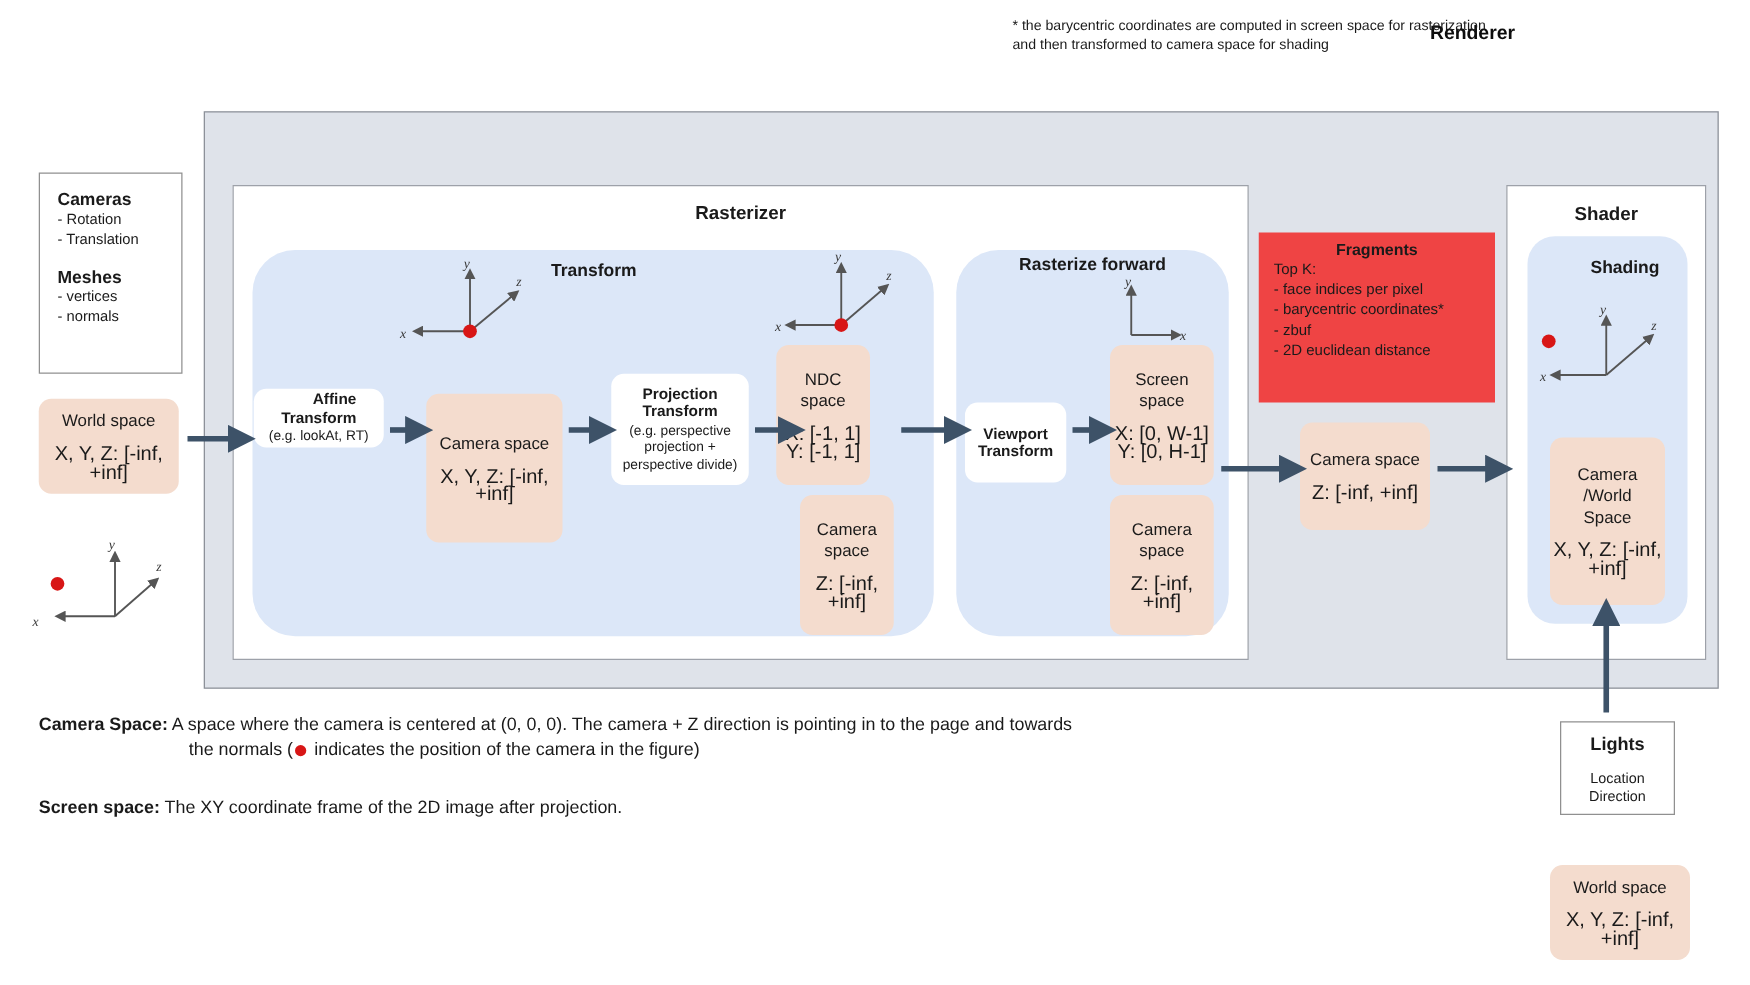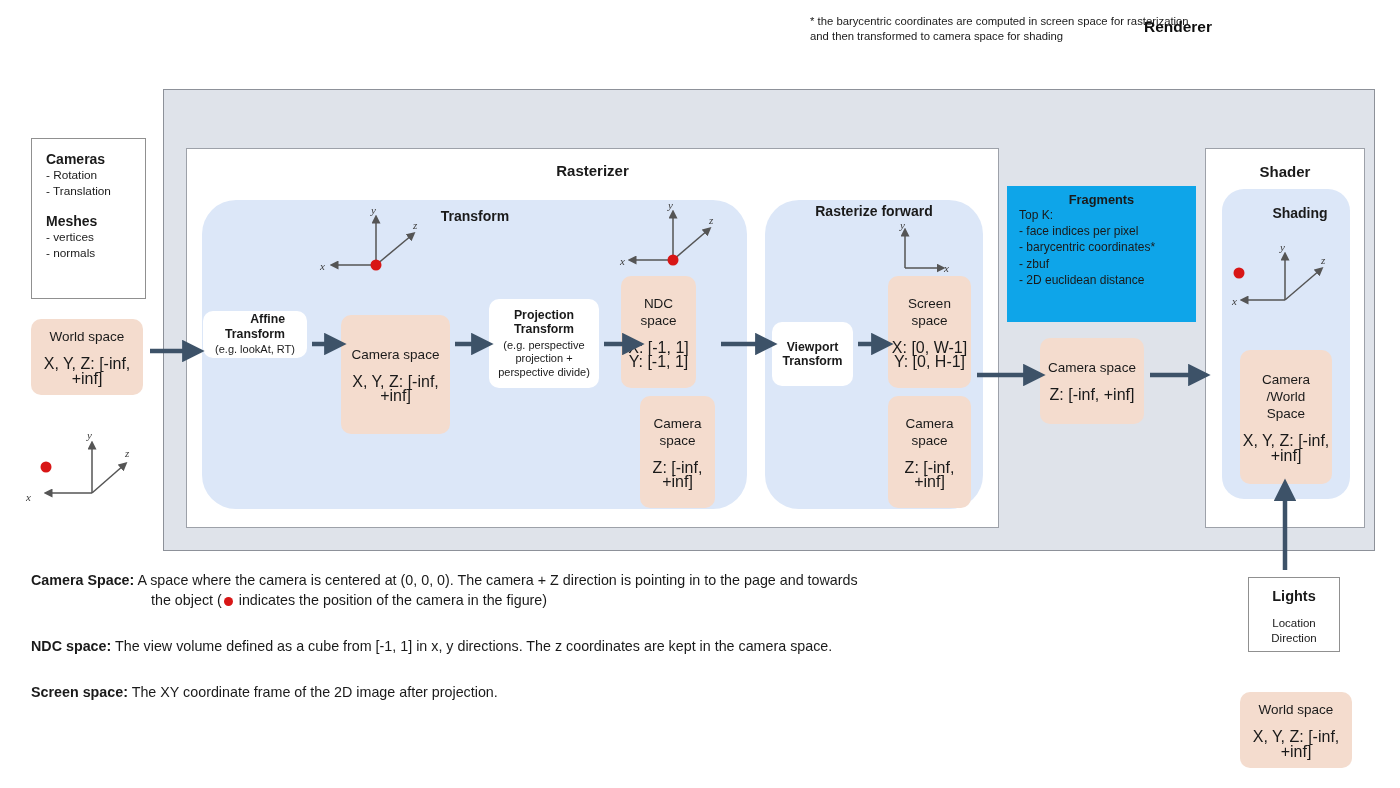--- a/index.html
+++ b/index.html
@@ -83,21 +83,21 @@
   #lights-box{left:1248px;top:577px;width:92px;height:75px;}
   .info-h{font-weight:bold;font-size:14px;}
   .info-li{font-size:11.8px;line-height:16px;}
 
   #lights-title{text-align:center;font-weight:bold;font-size:14.5px;margin-top:10px;}
   #lights-lines{text-align:center;font-size:11.5px;line-height:15px;margin-top:12px;white-space:pre-line;}
 
   
   #fragments-box{
     left:1007px;top:186px;width:189px;height:136px;
-    background:#0ea5e9;padding:6px 0 0 0;
+    background:#ef4444;padding:6px 0 0 0;
   }
   #fragments-title{text-align:center;font-weight:bold;font-size:12.8px;}
   #fragments-list{font-size:12px;line-height:16.2px;padding-left:12px;white-space:pre-line;}
 
   
   #shader-card{
     left:1205px;top:148px;width:160px;height:380px;
     background:#ffffff;border:1.5px solid #9da1a9;
   }
   #shader-title{left:1205px;top:163px;width:160px;text-align:center;
@@ -332,22 +332,19 @@
   <circle cx="17" cy="33" r="5.5" fill="#d81616"></circle>
   <text class="axlbl" x="58" y="11">y</text>
   <text class="axlbl" x="10" y="65">x</text>
   <text class="axlbl" x="99" y="24">z</text>
 </svg>
 
 <div class="abs" id="legend">
   <div class="lg-row">
     <span class="lg-term">Camera Space:</span><span> A space where the camera is centered at (0, 0, 0). The camera + Z direction is pointing in to the page and towards</span>
     <span class="lg-indent">
-      <span>the object (</span><span class="reddot-inline"></span><span> indicates the position of the camera in the figure)</span>
+      <span>the normals (</span><span class="reddot-inline"></span><span> indicates the position of the camera in the figure)</span>
     </span>
-  </div>
-  <div class="lg-row">
-    <span class="lg-term">NDC space:</span><span> The view volume defined as a cube from [-1, 1] in x, y directions. The z coordinates are kept in the camera space.</span>
   </div>
   <div class="lg-row">
     <span class="lg-term">Screen space:</span><span> The XY coordinate frame of the 2D image after projection.</span>
   </div>
 </div>
 
 </body></html>

